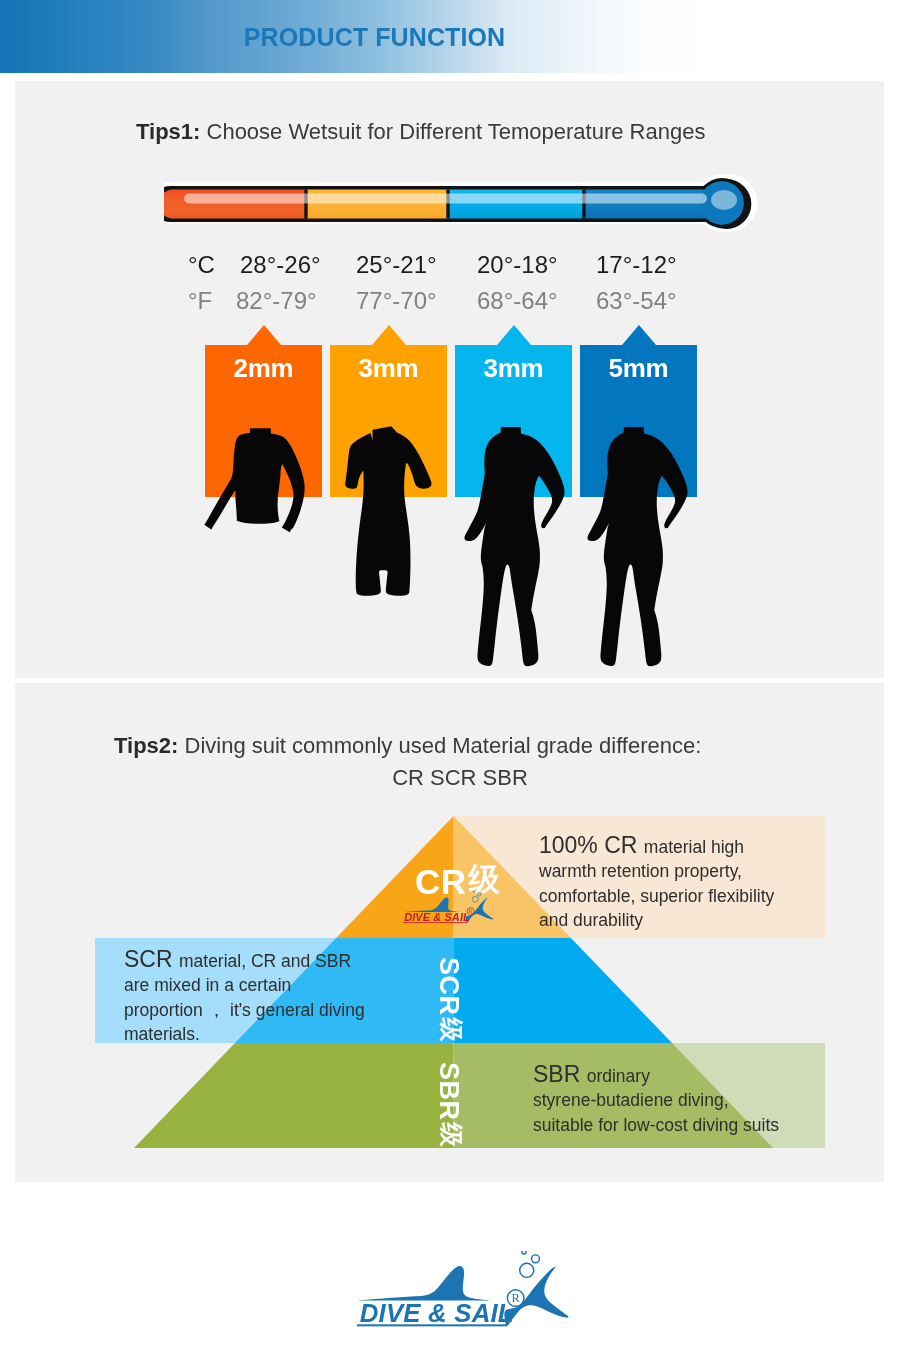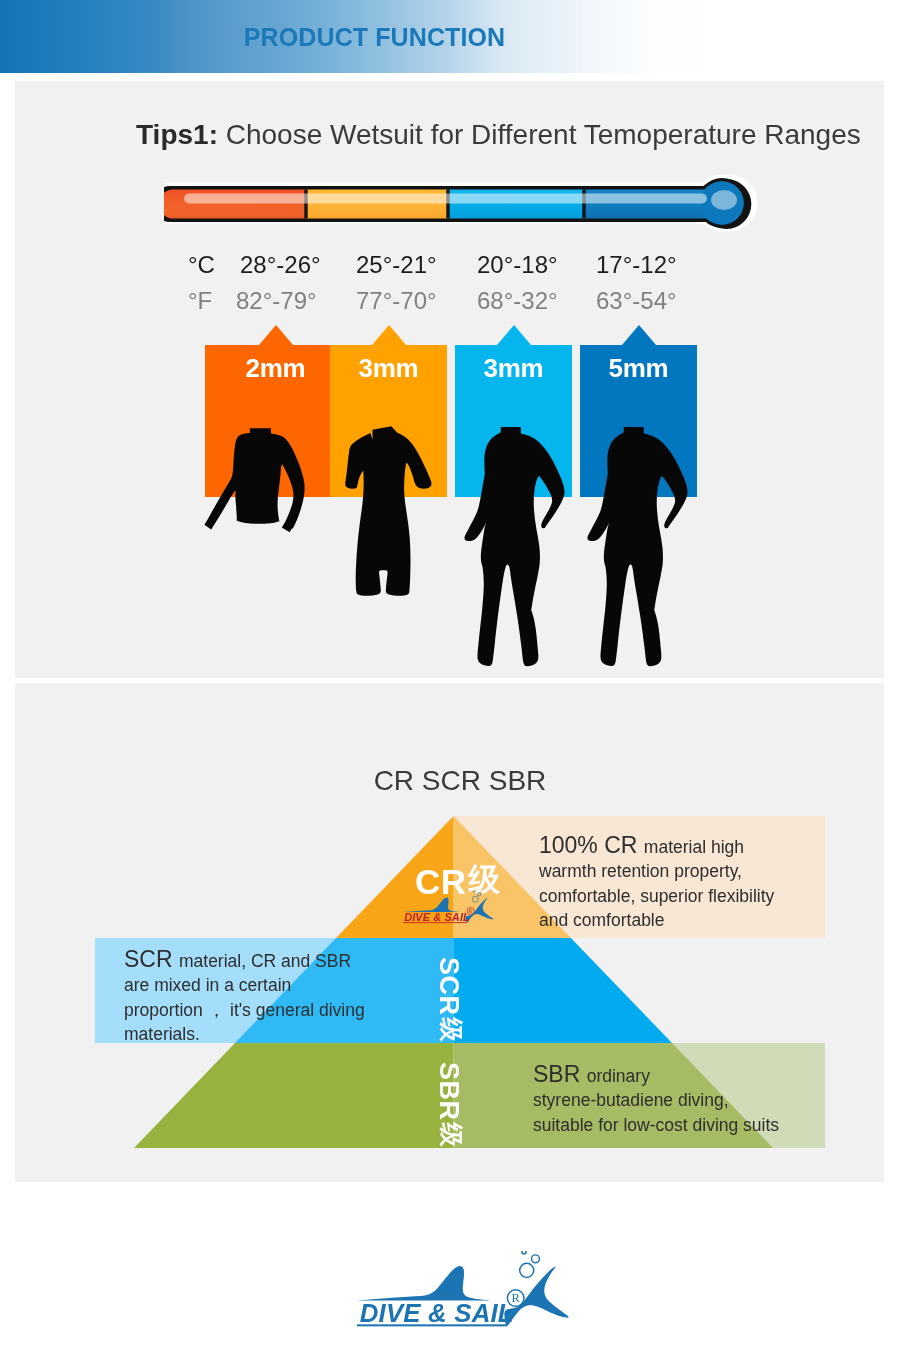--- a/index.html
+++ b/index.html
@@ -14,21 +14,21 @@
          #4f96ca 22%, #6daad4 33.3%, #8dbfdf 41.7%,
          #b7d5ea 50%, #d9e9f4 56%, #f4f8fc 66.7%,
          #fdfeff 74%, #ffffff 82%);}
   .hdr-title{position:absolute;left:0;top:23px;width:749px;text-align:center;
        font-size:25px;font-weight:bold;color:#1c79b9;letter-spacing:0.1px;}
 
   .panel{position:absolute;left:15px;width:869px;background:#f1f1f1;}
   #panel1{top:81px;height:597px;}
   #panel2{top:683px;height:499px;}
 
-  .tips-h{position:absolute;font-size:28px;color:#3b3b3b;white-space:nowrap;}
+  .tips-h{position:absolute;font-size:22px;color:#3b3b3b;white-space:nowrap;}
   .tips-h b{font-weight:bold;color:#2a2a2a;}
 
   .thermo{position:absolute;left:164px;top:172px;}
 
   .trow{position:absolute;font-size:24px;white-space:nowrap;}
   .trow span{position:absolute;}
   .tc{color:#1d1d1d;}
   .tf{color:#818181;}
 
   .card{position:absolute;top:345px;height:152px;}
@@ -122,24 +122,24 @@
       <span style="left:0;">°C</span>
       <span style="left:52px;">28°-26°</span>
       <span style="left:168px;">25°-21°</span>
       <span style="left:289px;">20°-18°</span>
       <span style="left:408px;">17°-12°</span>
     </div>
 <div class="trow tf" style="left:188px;top:287px;">
       <span style="left:0;">°F</span>
       <span style="left:48px;">82°-79°</span>
       <span style="left:168px;">77°-70°</span>
-      <span style="left:289px;">68°-32°</span>
+      <span style="left:289px;">68°-64°</span>
       <span style="left:408px;">63°-54°</span>
     </div>
-<div class="card" style="left:205px;width:117px;background:#fe6600;padding-left:24px;">
+<div class="card" style="left:205px;width:117px;background:#fe6600;">
       <div class="tip" style="border-bottom:20px solid #fe6600;"></div>
       <div class="lbl">2mm</div>
     </div>
 <div class="card" style="left:330px;width:117px;background:#ffa200;">
       <div class="tip" style="border-bottom:20px solid #ffa200;"></div>
       <div class="lbl">3mm</div>
     </div>
 <div class="card" style="left:455px;width:117px;background:#04b5ee;">
       <div class="tip" style="border-bottom:20px solid #04b5ee;"></div>
       <div class="lbl">3mm</div>
@@ -157,20 +157,21 @@
     </svg>
 <svg class="suit" preserveAspectRatio="none" style="left:454px;top:422px;" width="126" height="255" viewBox="0 0 122 250">
       <path fill="#070707" d="M45.3 5.0 L64.6 5.0 L64.8 11.2 C 69.8 12.2 74.4 14.0 78.0 16.4 C 82.6 19.4 86.6 23.8 90.4 29.4 C 94.0 34.8 97.4 41.2 100.2 47.2 C 102.8 52.8 104.8 57.8 106.0 62.0 C 107.2 66.2 107.4 69.6 106.4 72.8 C 105.2 76.8 102.6 81.6 99.4 86.8 C 96.4 91.6 93.0 96.4 90.4 100.0 C 89.2 101.8 88.4 103.0 88.0 103.8 L 85.4 104.2 C 84.6 103.2 84.2 101.8 84.6 100.2 C 85.2 97.8 87.0 94.6 89.0 91.2 C 91.2 87.4 93.6 83.4 94.6 80.0 C 95.4 77.2 95.0 74.6 93.6 71.2 C 92.0 67.4 89.2 62.6 86.4 58.4 C 84.6 55.6 83.2 53.8 82.2 52.8 L 80.6 55.6 C 79.4 58.6 78.4 62.8 77.8 67.8 C 77.2 73.0 77.0 79.0 77.4 85.2 C 77.8 91.6 78.6 98.2 79.8 104.8 C 81.0 111.2 82.2 117.6 82.8 123.6 C 83.4 130.0 83.4 136.0 82.6 141.8 C 81.6 148.4 80.2 154.8 78.8 161.4 C 77.2 169.0 75.8 176.8 74.8 184.4 C 77.6 192.4 79.0 200.4 79.8 208.4 C 80.6 216.2 81.2 222.8 81.6 227.4 C 82.0 232.2 81.2 235.0 79.0 236.8 C 76.8 238.6 73.4 239.4 71.0 239.4 C 68.6 239.4 67.6 238.0 67.0 235.0 C 66.4 231.6 66.0 226.6 65.2 220.2 C 64.2 212.0 63.0 202.4 61.6 193.0 C 60.2 183.6 58.6 174.2 57.2 165.8 C 56.0 158.4 55.0 152.0 54.4 147.0 C 53.8 142.0 53.0 139.6 51.8 139.6 C 50.6 139.6 49.8 142.0 48.8 146.8 C 47.8 151.8 46.8 158.2 45.8 165.6 C 44.6 174.0 43.4 183.4 42.2 192.8 C 41.0 202.2 40.0 211.8 39.2 220.0 C 38.4 226.4 38.0 231.4 37.4 234.8 C 36.8 237.8 35.8 239.2 33.4 239.2 C 31.0 239.2 27.6 238.4 25.4 236.6 C 23.2 234.8 22.4 232.0 22.8 227.2 C 23.2 222.6 23.8 216.0 24.6 208.2 C 25.4 200.2 26.4 192.2 27.2 184.2 C 28.0 176.2 28.6 168.4 28.8 161.6 C 29.0 155.0 28.6 148.6 27.6 142.0 C 25.4 136.2 25.8 130.2 26.6 123.8 C 27.4 117.8 28.4 111.4 29.4 105.0 C 30.8 99.6 32.0 94.2 32.6 88.8 C 33.2 83.0 33.2 77.2 32.4 71.0 C 31.6 64.2 30.4 56.4 29.8 49.4 C 29.2 42.4 29.2 36.0 29.8 31.0 C 30.4 26.4 31.6 22.8 33.4 20.0 C 35.4 16.8 38.4 14.0 41.8 12.0 C 43.2 11.2 44.4 10.6 45.3 10.0 Z"></path>
       <path fill="#070707" d="M34.0 30.0 C 32.2 37.4 30.6 46.0 29.2 54.4 C 27.6 63.4 26.2 71.8 25.0 78.0 C 24.0 83.4 22.8 87.4 21.0 91.2 C 19.0 95.6 16.2 100.8 14.0 104.8 C 12.4 107.8 11.2 110.0 10.6 111.6 C 9.6 114.0 10.2 115.8 12.6 116.5 C 15.2 117.2 18.6 116.4 21.2 114.2 C 23.4 112.2 25.6 109.0 27.8 105.2 C 30.6 100.2 33.6 94.2 35.8 88.8 C 37.6 84.4 38.8 80.4 39.4 75.4 C 40.2 69.2 40.8 60.2 41.4 50.8 C 42.0 42.2 42.8 34.6 43.4 29.4 C 40.0 28.8 36.8 29.0 34.0 30.0 Z"></path>
     </svg>
 <svg class="suit" preserveAspectRatio="none" style="left:577px;top:422px;" width="126" height="255" viewBox="0 0 122 250">
       <path fill="#070707" d="M45.3 5.0 L64.6 5.0 L64.8 11.2 C 69.8 12.2 74.4 14.0 78.0 16.4 C 82.6 19.4 86.6 23.8 90.4 29.4 C 94.0 34.8 97.4 41.2 100.2 47.2 C 102.8 52.8 104.8 57.8 106.0 62.0 C 107.2 66.2 107.4 69.6 106.4 72.8 C 105.2 76.8 102.6 81.6 99.4 86.8 C 96.4 91.6 93.0 96.4 90.4 100.0 C 89.2 101.8 88.4 103.0 88.0 103.8 L 85.4 104.2 C 84.6 103.2 84.2 101.8 84.6 100.2 C 85.2 97.8 87.0 94.6 89.0 91.2 C 91.2 87.4 93.6 83.4 94.6 80.0 C 95.4 77.2 95.0 74.6 93.6 71.2 C 92.0 67.4 89.2 62.6 86.4 58.4 C 84.6 55.6 83.2 53.8 82.2 52.8 L 80.6 55.6 C 79.4 58.6 78.4 62.8 77.8 67.8 C 77.2 73.0 77.0 79.0 77.4 85.2 C 77.8 91.6 78.6 98.2 79.8 104.8 C 81.0 111.2 82.2 117.6 82.8 123.6 C 83.4 130.0 83.4 136.0 82.6 141.8 C 81.6 148.4 80.2 154.8 78.8 161.4 C 77.2 169.0 75.8 176.8 74.8 184.4 C 77.6 192.4 79.0 200.4 79.8 208.4 C 80.6 216.2 81.2 222.8 81.6 227.4 C 82.0 232.2 81.2 235.0 79.0 236.8 C 76.8 238.6 73.4 239.4 71.0 239.4 C 68.6 239.4 67.6 238.0 67.0 235.0 C 66.4 231.6 66.0 226.6 65.2 220.2 C 64.2 212.0 63.0 202.4 61.6 193.0 C 60.2 183.6 58.6 174.2 57.2 165.8 C 56.0 158.4 55.0 152.0 54.4 147.0 C 53.8 142.0 53.0 139.6 51.8 139.6 C 50.6 139.6 49.8 142.0 48.8 146.8 C 47.8 151.8 46.8 158.2 45.8 165.6 C 44.6 174.0 43.4 183.4 42.2 192.8 C 41.0 202.2 40.0 211.8 39.2 220.0 C 38.4 226.4 38.0 231.4 37.4 234.8 C 36.8 237.8 35.8 239.2 33.4 239.2 C 31.0 239.2 27.6 238.4 25.4 236.6 C 23.2 234.8 22.4 232.0 22.8 227.2 C 23.2 222.6 23.8 216.0 24.6 208.2 C 25.4 200.2 26.4 192.2 27.2 184.2 C 28.0 176.2 28.6 168.4 28.8 161.6 C 29.0 155.0 28.6 148.6 27.6 142.0 C 25.4 136.2 25.8 130.2 26.6 123.8 C 27.4 117.8 28.4 111.4 29.4 105.0 C 30.8 99.6 32.0 94.2 32.6 88.8 C 33.2 83.0 33.2 77.2 32.4 71.0 C 31.6 64.2 30.4 56.4 29.8 49.4 C 29.2 42.4 29.2 36.0 29.8 31.0 C 30.4 26.4 31.6 22.8 33.4 20.0 C 35.4 16.8 38.4 14.0 41.8 12.0 C 43.2 11.2 44.4 10.6 45.3 10.0 Z"></path>
       <path fill="#070707" d="M34.0 30.0 C 32.2 37.4 30.6 46.0 29.2 54.4 C 27.6 63.4 26.2 71.8 25.0 78.0 C 24.0 83.4 22.8 87.4 21.0 91.2 C 19.0 95.6 16.2 100.8 14.0 104.8 C 12.4 107.8 11.2 110.0 10.6 111.6 C 9.6 114.0 10.2 115.8 12.6 116.5 C 15.2 117.2 18.6 116.4 21.2 114.2 C 23.4 112.2 25.6 109.0 27.8 105.2 C 30.6 100.2 33.6 94.2 35.8 88.8 C 37.6 84.4 38.8 80.4 39.4 75.4 C 40.2 69.2 40.8 60.2 41.4 50.8 C 42.0 42.2 42.8 34.6 43.4 29.4 C 40.0 28.8 36.8 29.0 34.0 30.0 Z"></path>
     </svg>
 
+<div class="tips-h" style="left:114px;top:733px;"><b>Tips2:</b><span> Diving suit commonly used Material grade difference:</span></div>
 <div class="tips-h" style="left:0;top:765px;width:920px;text-align:center;"><span>CR SCR SBR</span></div>
 
 <div class="pyrwrap">
  <div class="band" style="left:454px;top:816px;width:371px;height:122px;background:#f7e7d4;"></div>
  <div class="band" style="left:95px;top:938px;width:359px;height:105px;background:#a5defa;"></div>
  <div class="band" style="left:454px;top:1043px;width:371px;height:105px;background:#d0dbb7;"></div>
 
  <svg style="position:absolute;left:0;top:0;" width="900" height="1368">
   <polygon points="453.5,816.0 453.5,938.0 336.1,938.0" fill="#f8a618"></polygon>
   <polygon points="453.5,816.0 570.9,938.0 453.5,938.0" fill="#f9c465"></polygon>
@@ -198,21 +199,21 @@
  <text x="3" y="76.5" font-family="'Liberation Sans',sans-serif" font-size="28" font-weight="bold" font-style="italic" fill="#c02029" letter-spacing="0.2">DIVE &amp; SAIL</text>
  <rect x="0" y="79.5" width="163" height="2.2" fill="#c02029"></rect>
 </svg></div>
  <div class="vlabel" style="left:464px;top:957px;"><span>SCR</span><em>级</em></div>
  <div class="vlabel" style="left:464px;top:1062px;"><span>SBR</span><em>级</em></div>
 
  <div class="ptxt" style="left:539px;top:833px;">
    <div><span class="big">100% CR </span><span>material high</span></div>
    <div>warmth retention property,</div>
    <div>comfortable, superior flexibility</div>
-   <div>and comfortable</div>
+   <div>and durability</div>
  </div>
 
  <div class="ptxt" style="left:124px;top:947px;">
    <div><span class="big">SCR  </span><span>material, CR and SBR</span></div>
    <div>are mixed in a certain</div>
    <div>proportion ，  it's general diving</div>
    <div>materials.</div>
  </div>
 
  <div class="ptxt" style="left:533px;top:1062px;">

